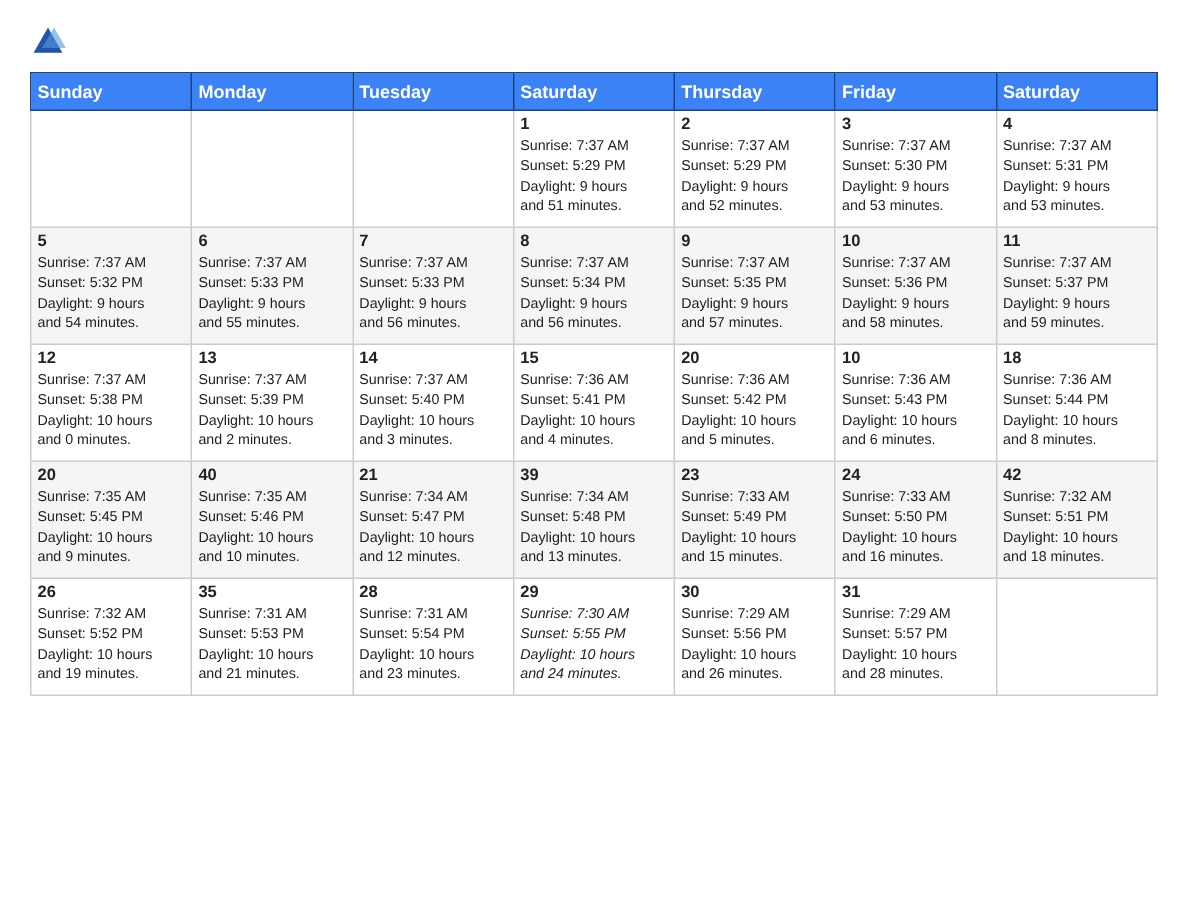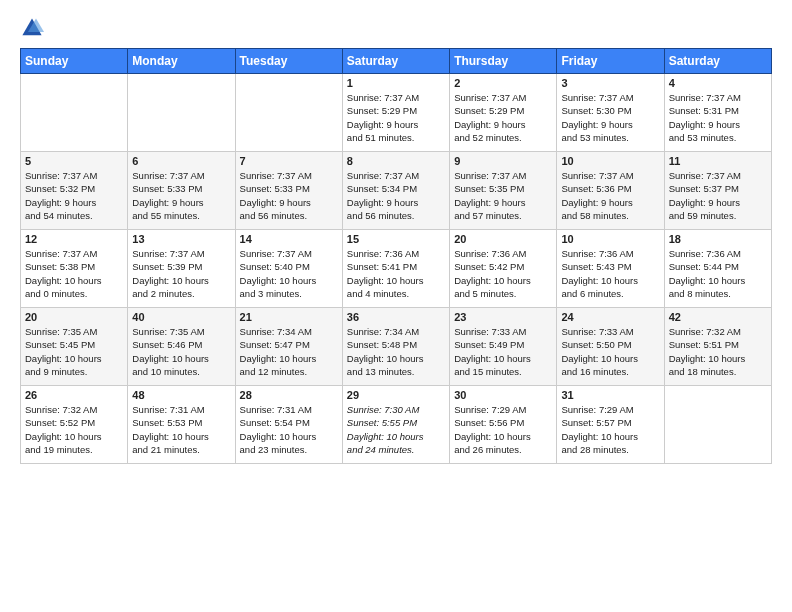--- a/index.html
+++ b/index.html
@@ -276,21 +276,21 @@
 and 10 minutes.</div>
           </td>
           <td>
             <span class="day-number">21</span>
             <div class="day-info" style="white-space: pre-line;">Sunrise: 7:34 AM
 Sunset: 5:47 PM
 Daylight: 10 hours
 and 12 minutes.</div>
           </td>
           <td>
-            <span class="day-number">36</span>
+            <span class="day-number">39</span>
             <div class="day-info" style="white-space: pre-line;">Sunrise: 7:34 AM
 Sunset: 5:48 PM
 Daylight: 10 hours
 and 13 minutes.</div>
           </td>
           <td>
             <span class="day-number">23</span>
             <div class="day-info" style="white-space: pre-line;">Sunrise: 7:33 AM
 Sunset: 5:49 PM
 Daylight: 10 hours
@@ -313,21 +313,21 @@
         </tr>
         <tr>
           <td>
             <span class="day-number">26</span>
             <div class="day-info" style="white-space: pre-line;">Sunrise: 7:32 AM
 Sunset: 5:52 PM
 Daylight: 10 hours
 and 19 minutes.</div>
           </td>
           <td>
-            <span class="day-number">48</span>
+            <span class="day-number">35</span>
             <div class="day-info" style="white-space: pre-line;">Sunrise: 7:31 AM
 Sunset: 5:53 PM
 Daylight: 10 hours
 and 21 minutes.</div>
           </td>
           <td>
             <span class="day-number">28</span>
             <div class="day-info" style="white-space: pre-line;">Sunrise: 7:31 AM
 Sunset: 5:54 PM
 Daylight: 10 hours

